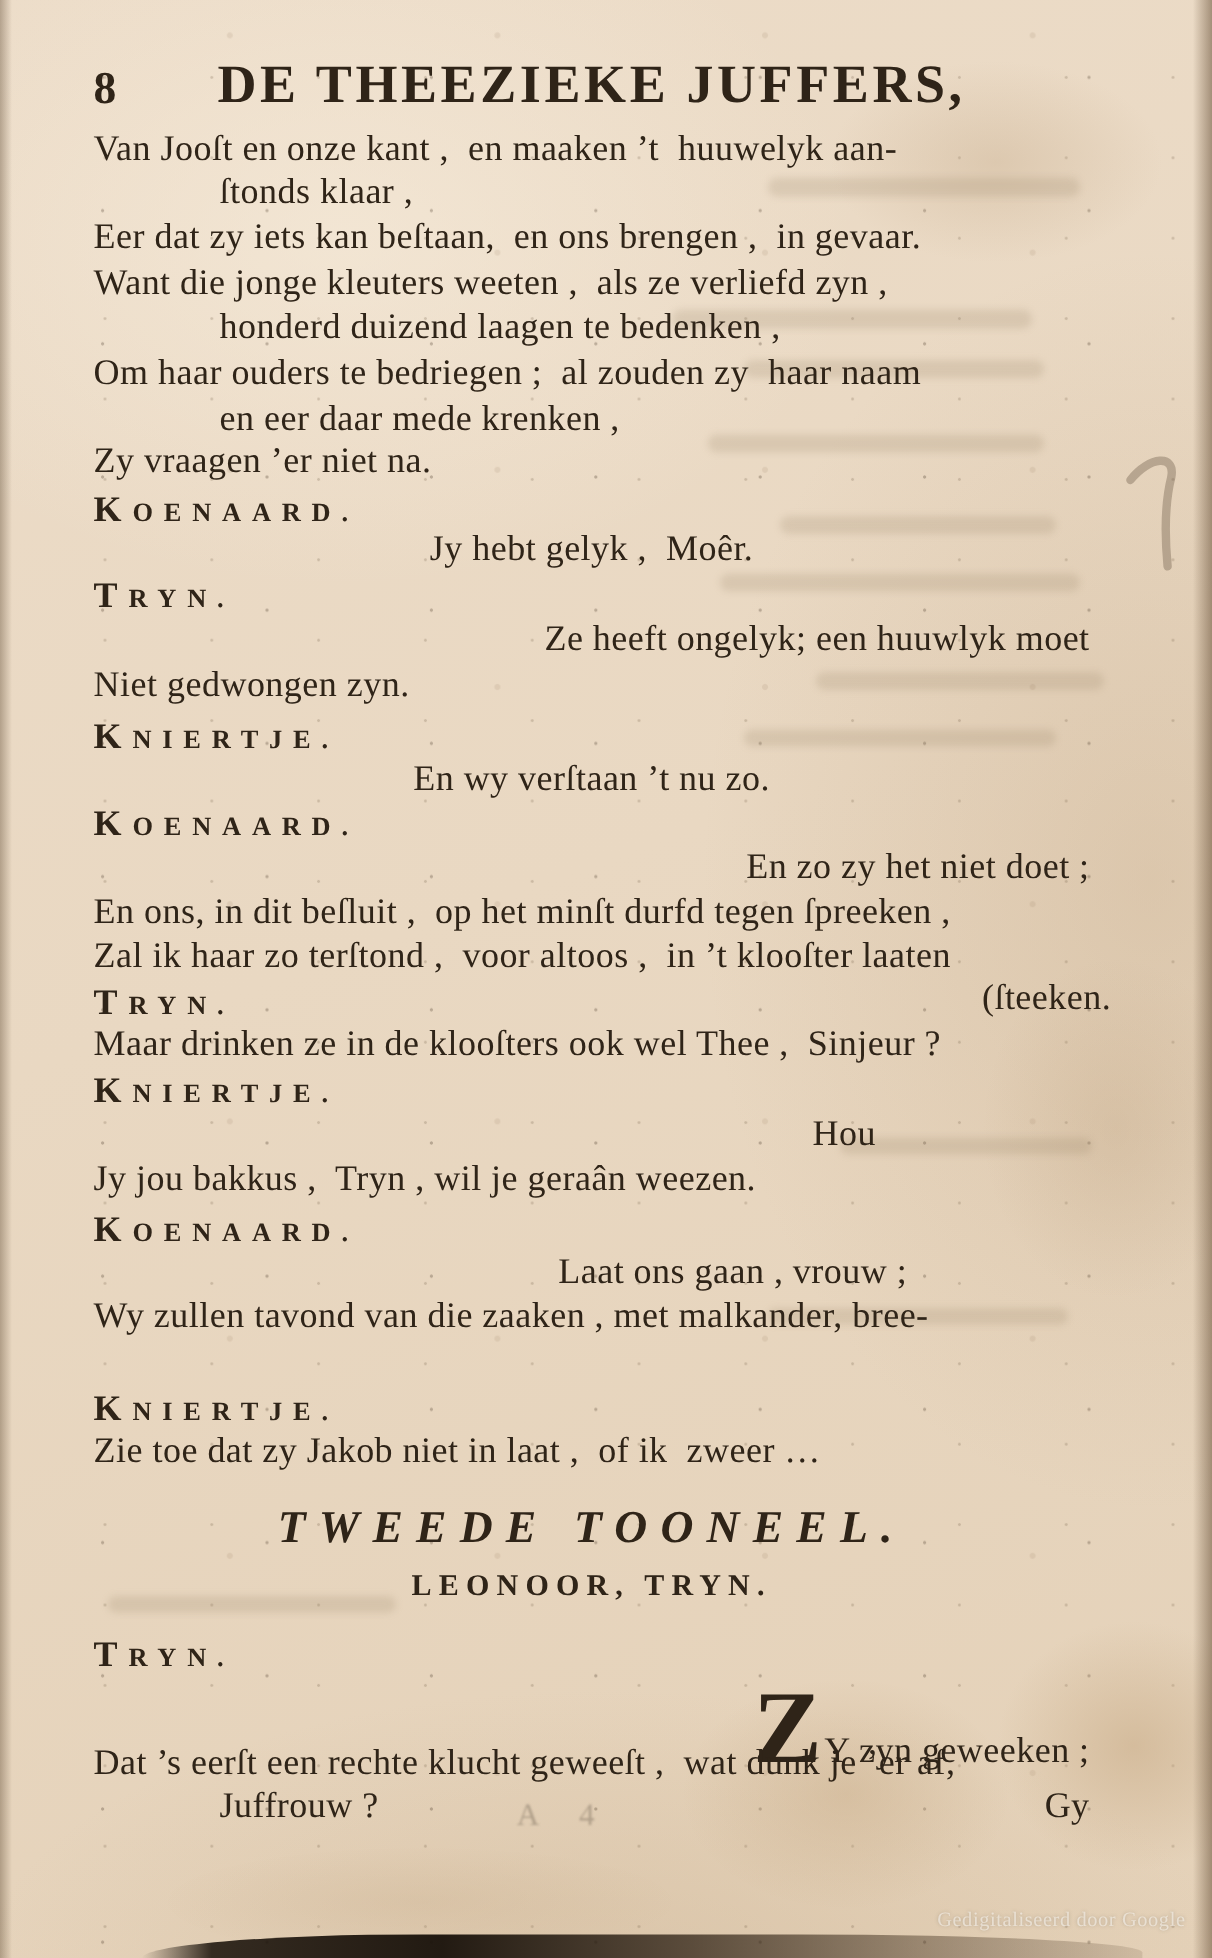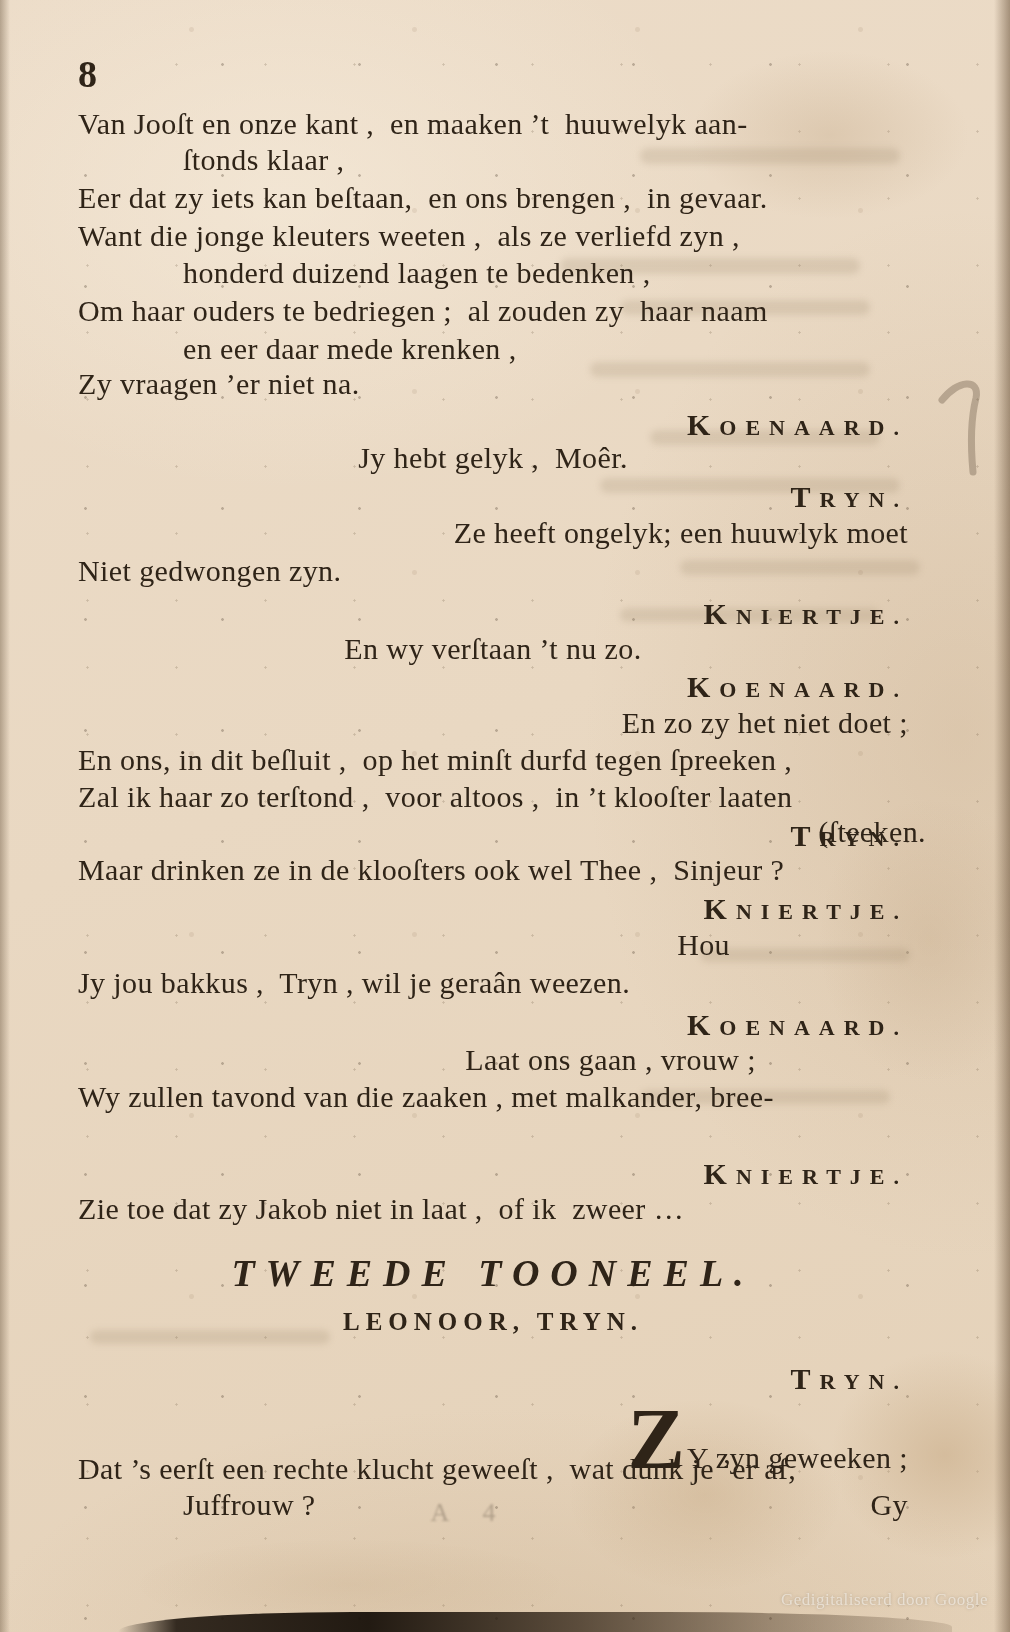--- a/index.html
+++ b/index.html
@@ -33,21 +33,21 @@
     border-radius:45% 55% 0 0 / 160% 120% 0 0;
     background:linear-gradient(to right,
       rgba(28,20,12,0) 0%, rgba(28,20,12,0.88) 7%, rgba(24,17,10,0.95) 30%,
       rgba(48,35,22,0.75) 55%, rgba(70,52,34,0.45) 78%, rgba(90,68,45,0.15) 100%); }
 
   .ln { position:absolute; left:78px; width:830px; font-size:30px; line-height:1.15;
         white-space:pre; letter-spacing:0.4px; }
   .ind { left:183px; width:725px; }
   .c { text-align:center; }
   .r { text-align:right; }
-  .speaker { text-align:right; font-size:22px; letter-spacing:9px; font-weight:600; }
+  .speaker { text-align:left; font-size:22px; letter-spacing:9px; font-weight:600; }
   .speaker::first-letter { font-size:30px; }
   .pagenum { position:absolute; left:78px; top:52px; font-size:38px; font-weight:700; }
   .header-title { position:absolute; left:78px; top:44px; width:830px; text-align:center;
         font-size:45px; font-weight:700; letter-spacing:3px; white-space:pre; }
   .scene-title { font-style:italic; font-size:38px; font-weight:600; letter-spacing:11px; }
   .scene-chars { font-size:25px; letter-spacing:6px; font-weight:600; }
   .dropcap { font-size:86px; line-height:1; font-weight:600; letter-spacing:2px; }
   .sig-mark { position:absolute; left:400px; top:1498px; width:140px; text-align:center;
         font-size:26px; letter-spacing:14px; color:rgba(88,76,62,0.35); filter:blur(1px); }
   .watermark { position:absolute; right:22px; top:1590px;
@@ -78,20 +78,21 @@
   <div class="ghost" style="left:590px; top:362px; width:280px; height:15px;"></div>
   <div class="ghost" style="left:650px; top:430px; width:230px; height:15px;"></div>
   <div class="ghost" style="left:600px; top:478px; width:300px; height:15px;"></div>
   <div class="ghost" style="left:680px; top:560px; width:240px; height:15px;"></div>
   <div class="ghost" style="left:620px; top:608px; width:260px; height:14px;"></div>
   <div class="ghost" style="left:700px; top:948px; width:210px; height:14px;"></div>
   <div class="ghost" style="left:640px; top:1090px; width:250px; height:14px;"></div>
   <div class="ghost" style="left:90px; top:1330px; width:240px; height:14px;"></div>
 
   <div class="pagenum">8</div>
+  <div class="header-title">DE THEEZIEKE JUFFERS,</div>
 
   <div class="ln" style="top:107px">Van Jooſt en onze kant ,  en maaken ’t  huuwelyk aan-</div>
   <div class="ln ind" style="top:143px">ſtonds klaar ,</div>
   <div class="ln" style="top:181px">Eer dat zy iets kan beſtaan,  en ons brengen ,  in gevaar.</div>
   <div class="ln" style="top:219px">Want die jonge kleuters weeten ,  als ze verliefd zyn ,</div>
   <div class="ln ind" style="top:256px">honderd duizend laagen te bedenken ,</div>
   <div class="ln" style="top:294px">Om haar ouders te bedriegen ;  al zouden zy  haar naam</div>
   <div class="ln ind" style="top:332px">en eer daar mede krenken ,</div>
   <div class="ln" style="top:367px">Zy vraagen ’er niet na.</div>
 

